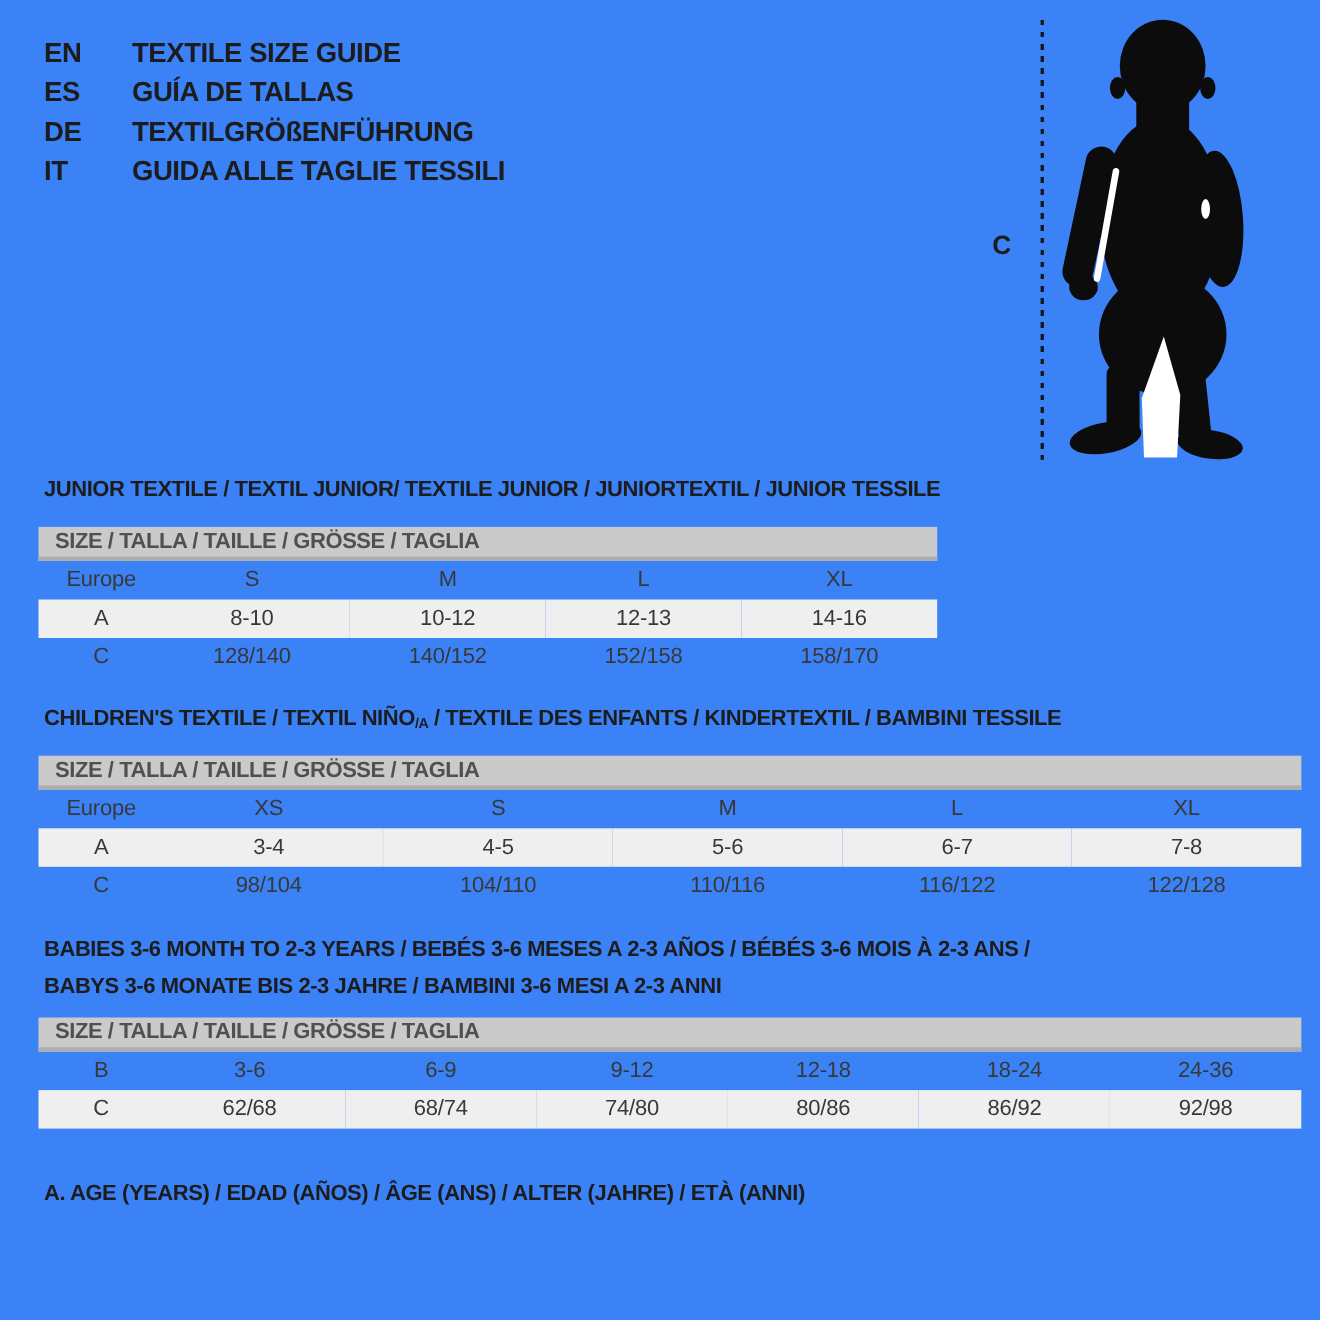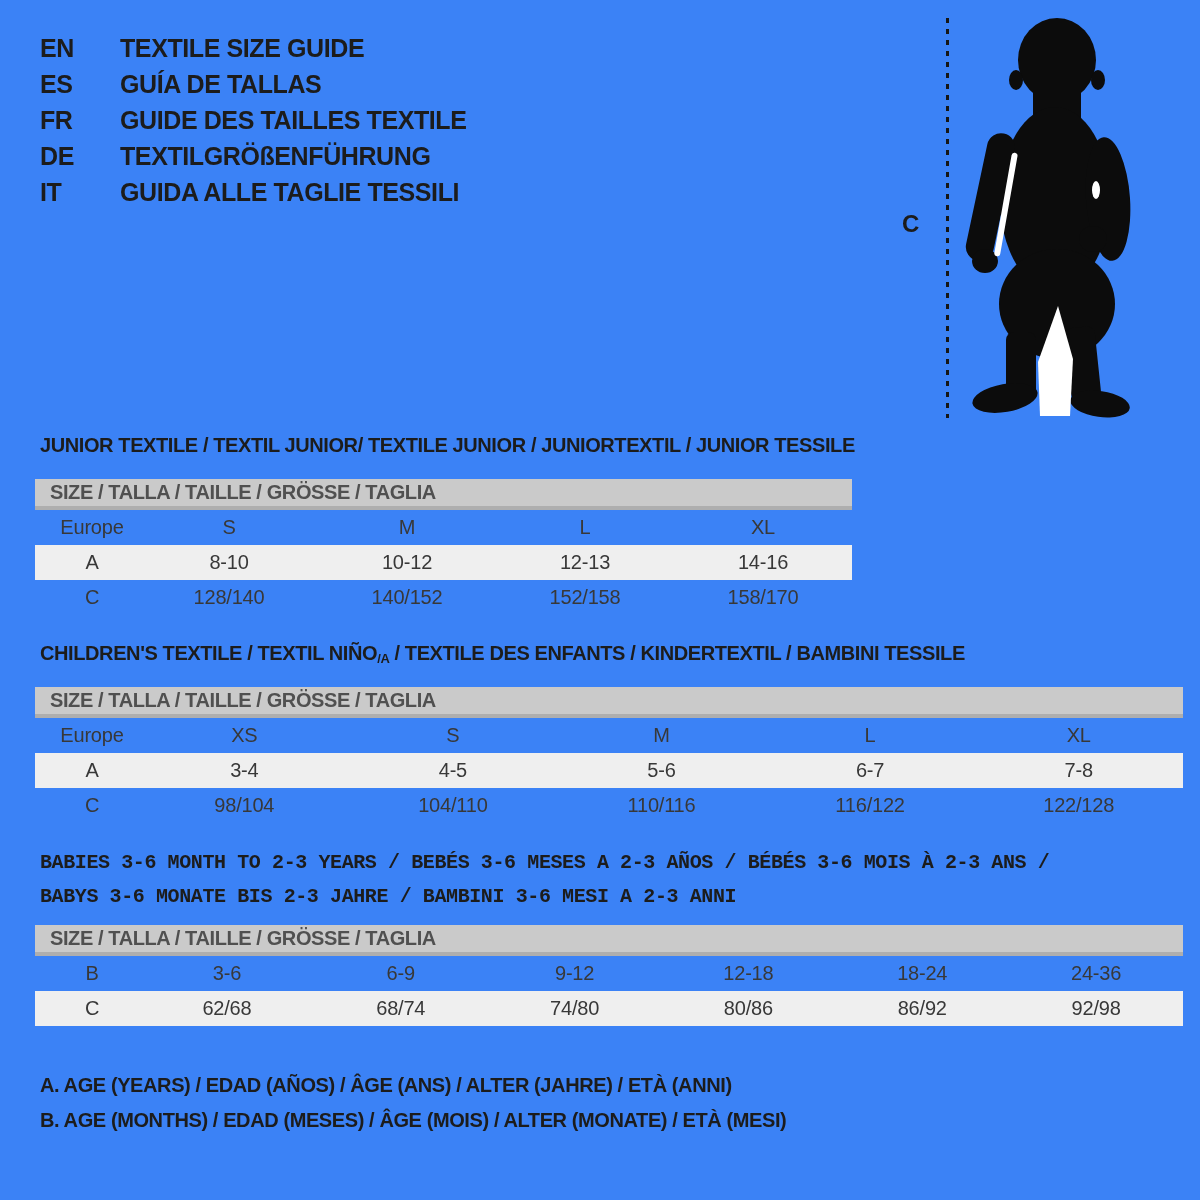--- a/index.html
+++ b/index.html
@@ -45,21 +45,21 @@
   .silhouette-svg { position: absolute; left: 958px; top: 14px; }
 
   
   .section-title {
     position: absolute; left: 40px;
     font-size: 20px; font-weight: bold;
     letter-spacing: -0.4px;
     white-space: nowrap;
   }
   .title-sub { font-size: 13px; vertical-align: -3px; font-weight: bold; }
-  .two-line { line-height: 34px; font-family: Liberation Mono, monospace; }
+  .two-line { line-height: 34px; }
 
   
   .size-table { position: absolute; left: 35px; }
   .size-table .thead {
     background: #cacaca;
     border-bottom: 4px solid #aeaeae;
     color: #505050;
     font-size: 20px; font-weight: bold;
     letter-spacing: -0.4px;
     height: 25px; line-height: 25px;
@@ -99,24 +99,20 @@
 <div class="page">
 
   <div class="lang-list">
       <div class="lang-row">
         <span class="lang-code">EN</span>
         <span>TEXTILE SIZE GUIDE</span>
       </div>
       <div class="lang-row">
         <span class="lang-code">ES</span>
         <span>GUÍA DE TALLAS</span>
-      </div>
-      <div class="lang-row">
-        <span class="lang-code">FR</span>
-        <span>GUIDE DES TAILLES TEXTILE</span>
       </div>
       <div class="lang-row">
         <span class="lang-code">DE</span>
         <span>TEXTILGRÖßENFÜHRUNG</span>
       </div>
       <div class="lang-row">
         <span class="lang-code">IT</span>
         <span>GUIDA ALLE TAGLIE TESSILI</span>
       </div>
     </div>
@@ -257,16 +253,15 @@
             <td>80/86</td>
             <td>86/92</td>
             <td>92/98</td>
           </tr>
         </tbody>
       </table>
   </div>
 
   <div class="legend">
       <div class="legend-line">A. AGE (YEARS) / EDAD (AÑOS) / ÂGE (ANS) / ALTER (JAHRE) / ETÀ (ANNI)</div>
-      <div class="legend-line">B. AGE (MONTHS) / EDAD (MESES) / ÂGE (MOIS) / ALTER (MONATE) / ETÀ (MESI)</div>
     </div>
 
 </div>
 
 </body></html>

